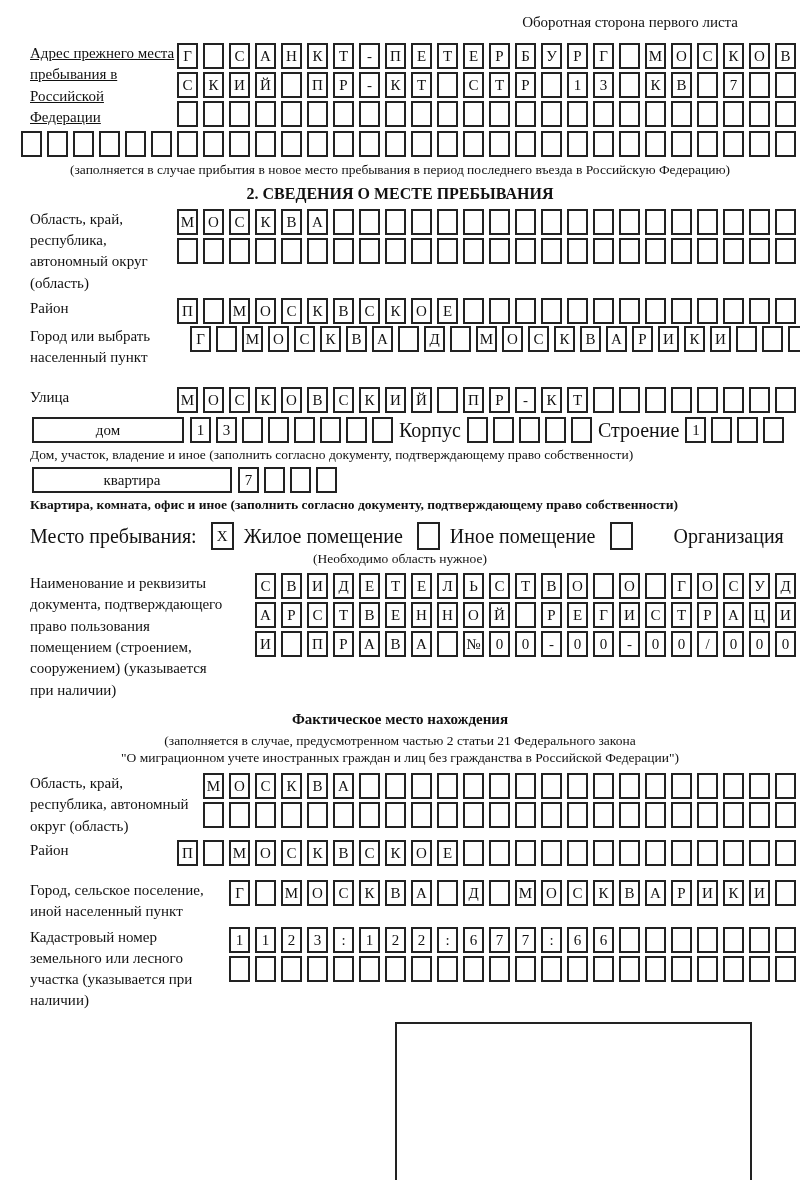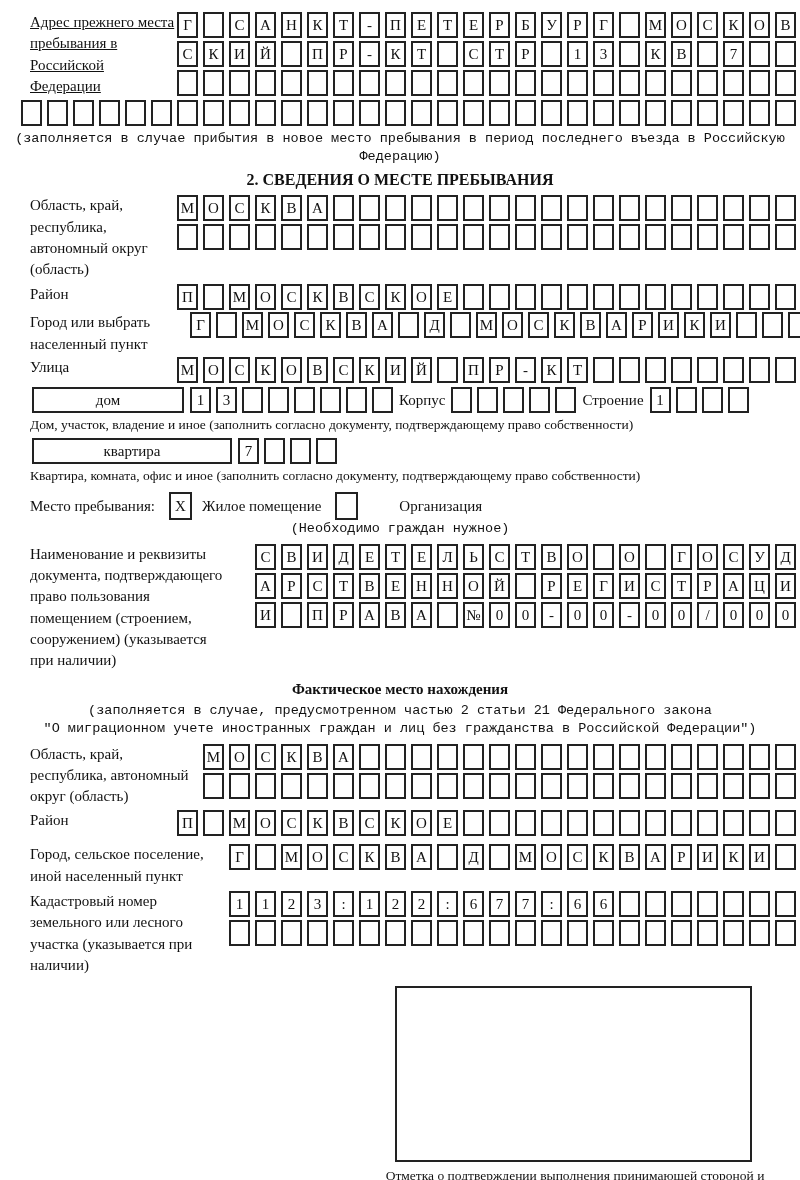--- a/index.html
+++ b/index.html
@@ -20,44 +20,45 @@
   .rows{margin-left:auto;display:flex;flex-direction:column;align-items:flex-end;row-gap:3px;}
   .boxrow{display:flex;column-gap:5px;}
   .cbox{
     display:inline-block;box-sizing:border-box;
     width:21px;height:26px;border:2px solid #222;
     font-size:15px;line-height:22px;text-align:center;
     font-family:"Liberation Serif","DejaVu Serif",serif;
   }
   .cbox-lg{width:23px;height:28px;line-height:24px;}
   .note{font-size:13.5px;line-height:1.3;}
-  .note-c{text-align:center;font-family:Liberation Mono, monospace;}
+  .note-c{text-align:center;}
   .sec-title{text-align:center;font-weight:bold;font-size:16px;}
   .labelbox{
     box-sizing:border-box;border:2px solid #222;height:26px;
     font-size:15px;line-height:22px;text-align:center;
   }
-  .inline-lbl{font-size:15px;line-height:26px;white-space:nowrap;}
+  .inline-lbl{font-size:20px;line-height:26px;white-space:nowrap;}
   .dom-row{display:flex;align-items:flex-start;column-gap:6px;margin-left:28px;}
   .mesto-row{display:flex;align-items:center;column-gap:14px;margin-left:26px;}
   .mesto-row .opt{display:flex;align-items:center;column-gap:10px;}
   .stamp-box{
     box-sizing:border-box;border:2px solid #222;
     width:357px;height:176px;margin-left:391px;
   }
   .stamp-note{
     width:450px;margin-left:346px;text-align:center;
     font-size:13.5px;line-height:1.45;margin-top:4px;
   }
 </style>
 </head>
 <body>
 
 <div class="page">
 
+  <div class="hdr">Оборотная сторона первого листа</div>
 
   <div class="field" style="margin-top:12px;">
     <div class="flabel" style="width:146px;text-decoration:underline;">Адрес прежнего места пребывания в Российской Федерации</div>
     <div class="rows">
       <div class="boxrow">
           <span class="cbox">Г</span>
           <span class="cbox"></span>
           <span class="cbox">С</span>
           <span class="cbox">А</span>
           <span class="cbox">Н</span>
@@ -286,21 +287,21 @@
           <span class="cbox">И</span>
           <span class="cbox">К</span>
           <span class="cbox">И</span>
           <span class="cbox"></span>
           <span class="cbox"></span>
           <span class="cbox"></span>
         </div>
     </div>
   </div>
 
-  <div class="field" style="margin-top:2px;">
+  <div class="field" style="margin-top:18px;">
     <div class="flabel">Улица</div>
     <div class="rows">
       <div class="boxrow">
           <span class="cbox">М</span>
           <span class="cbox">О</span>
           <span class="cbox">С</span>
           <span class="cbox">К</span>
           <span class="cbox">О</span>
           <span class="cbox">В</span>
           <span class="cbox">С</span>
@@ -357,34 +358,38 @@
 
   <div class="dom-row" style="margin-top:4px;">
     <div class="labelbox" style="width:200px;">квартира</div>
     <div class="boxrow">
         <span class="cbox">7</span>
         <span class="cbox"></span>
         <span class="cbox"></span>
         <span class="cbox"></span>
       </div>
   </div>
-  <div class="note" style="margin:3px 0 8px 26px;">Квартира, комната, офис и иное (заполнить согласно документу, подтверждающему право собственности)</div>
+  <div class="note" style="margin:3px 0 8px 26px;font-weight:bold;">Квартира, комната, офис и иное (заполнить согласно документу, подтверждающему право собственности)</div>
 
   <div class="mesto-row" style="margin-top:5px;">
     <div class="inline-lbl">Место пребывания:</div>
     <div class="opt">
       <span class="cbox cbox-lg">X</span>
       <span class="inline-lbl">Жилое помещение</span>
     </div>
+    <div class="opt">
+      <span class="cbox cbox-lg"></span>
+      <span class="inline-lbl">Иное помещение</span>
+    </div>
     <div class="opt" style="column-gap:41px;">
       <span class="cbox cbox-lg"></span>
       <span class="inline-lbl">Организация</span>
     </div>
   </div>
-  <div class="note note-c">(Необходимо граждан нужное)</div>
+  <div class="note note-c">(Необходимо область нужное)</div>
 
   <div class="field" style="margin-top:6px;">
     <div class="flabel" style="width:196px;">Наименование и реквизиты документа, подтверждающего право пользования помещением (строением, сооружением) (указывается при наличии)</div>
     <div class="rows">
       <div class="boxrow">
           <span class="cbox">С</span>
           <span class="cbox">В</span>
           <span class="cbox">И</span>
           <span class="cbox">Д</span>
           <span class="cbox">Е</span>
@@ -539,21 +544,21 @@
           <span class="cbox"></span>
           <span class="cbox"></span>
           <span class="cbox"></span>
           <span class="cbox"></span>
           <span class="cbox"></span>
           <span class="cbox"></span>
         </div>
     </div>
   </div>
 
-  <div class="field" style="margin-top:8px;">
+  <div class="field" style="margin-top:14px;">
     <div class="flabel" style="width:196px;">Город, сельское поселение, иной населенный пункт</div>
     <div class="rows">
       <div class="boxrow">
           <span class="cbox">Г</span>
           <span class="cbox"></span>
           <span class="cbox">М</span>
           <span class="cbox">О</span>
           <span class="cbox">С</span>
           <span class="cbox">К</span>
           <span class="cbox">В</span>

